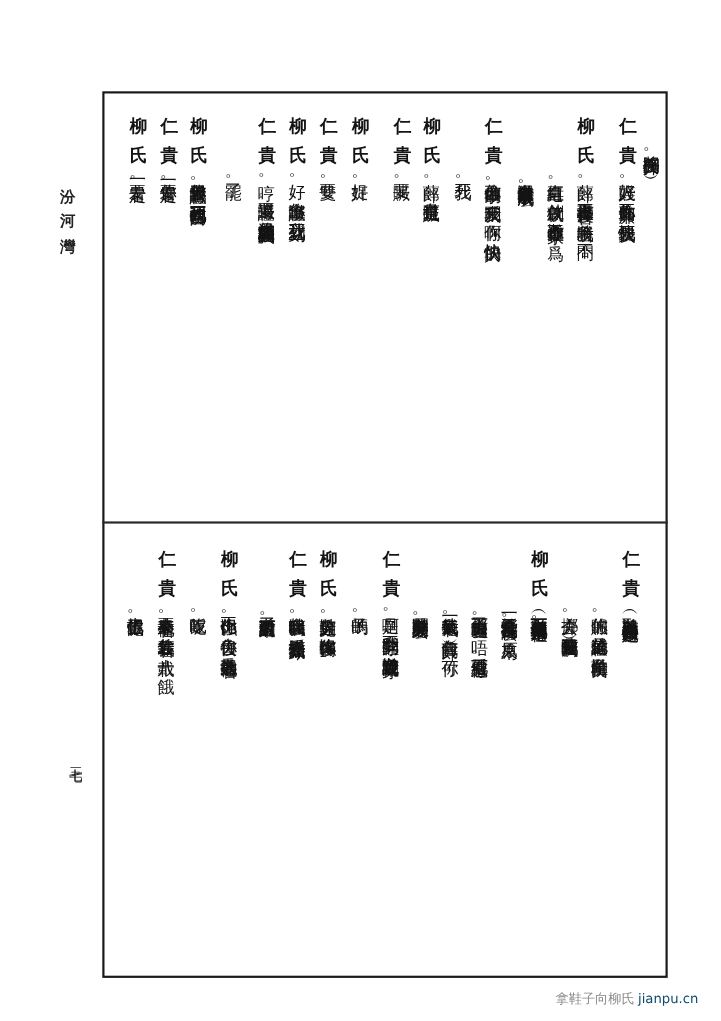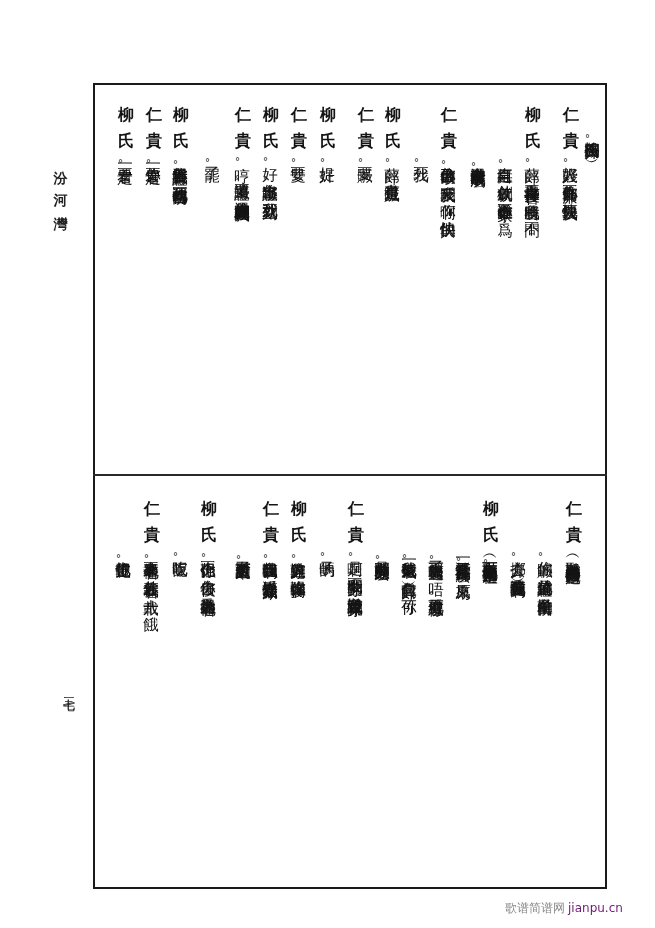--- a/index.html
+++ b/index.html
@@ -21,21 +21,21 @@
   .sec-bottom .speaker{top:10px;}
   .sec-top .body{top:70px;}
   .sec-bottom .body{top:72px;}
   .stage{top:44px;}
   .running-title{position:absolute;left:52px;top:160px;writing-mode:vertical-rl;
                  font-size:14px;letter-spacing:22px;font-weight:bold;color:#222;}
   .page-num{position:absolute;left:60px;top:688px;writing-mode:vertical-rl;
             font-size:12px;letter-spacing:1px;color:#222;}
   .watermark{position:absolute;left:505px;top:900px;font-size:12px;color:#8a8a8a;
              font-family:"DejaVu Sans","Liberation Sans",sans-serif;white-space:nowrap;}
-  .watermark .en{color:#701a75;font-size:12px;margin-left:3px;}
+  .watermark .en{color:#0c4a6e;font-size:12px;margin-left:3px;}
 </style>
 </head>
 <body>
 
 <div class="frame"></div>
 <div class="divider"></div>
 
 <div class="running-title">汾河灣</div>
 <div class="page-num">三七七</div>
 
@@ -112,14 +112,14 @@
   <div class="speaker" style="left:103px">柳氏</div>
   <div class="col body" style="left:103px">不但比你强。自你去後。爲妻的還靠着他</div>
   <div class="col body" style="left:75px">吃飯呢。</div>
 
   <div class="speaker" style="left:46px">仁貴</div>
   <div class="col body" style="left:46px">本來要靠着他。若你靠着我。一十八載。餓</div>
   <div class="col body" style="left:18px">也把你餓乾了。</div>
 </div>
 
 <div class="watermark">
-  <span>歌谱简谱网</span><span class="en">jianpu.cn</span>
+  <span>拿鞋子向柳氏</span><span class="en">jianpu.cn</span>
 </div>
 
 </body></html>

